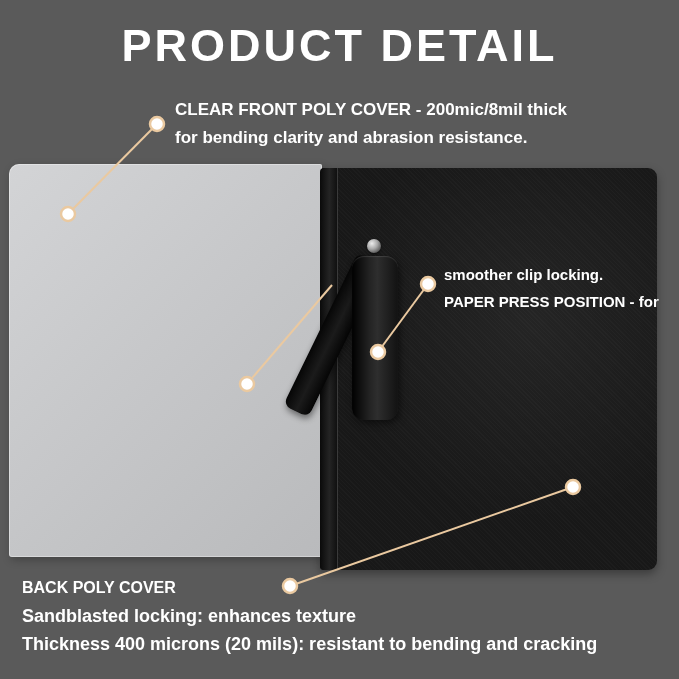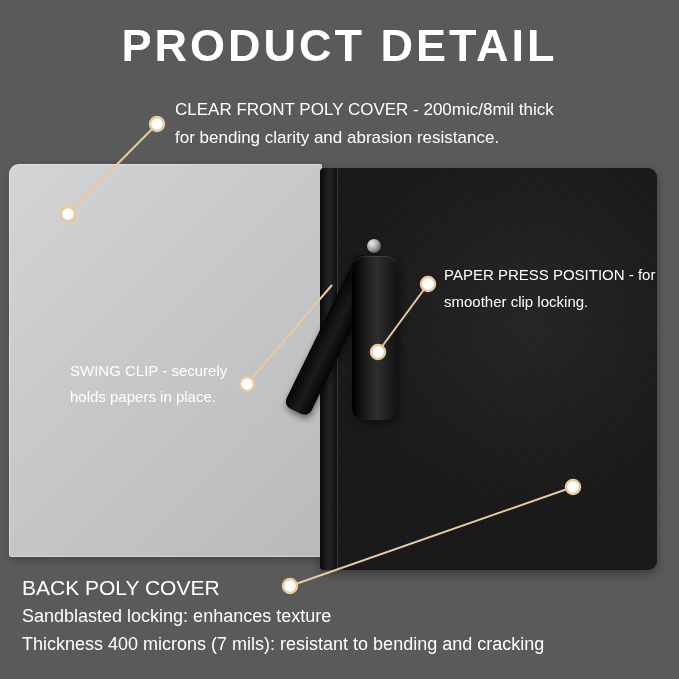--- a/index.html
+++ b/index.html
@@ -67,26 +67,26 @@
     background:radial-gradient(circle at 35% 32%, #ececec, #a8a8a8 42%, #5c5c5c 75%, #2f2f2f);
     box-shadow:0 1px 2px rgba(0,0,0,0.6);
   }
 
   
   .overlay{position:absolute;left:0;top:0;pointer-events:none;}
   .overlay line{stroke:var(--callout-line);stroke-width:2;}
   .overlay circle{fill:var(--dot-fill);stroke:var(--callout-line);stroke-width:2.5;}
 
   
-  .callout{position:absolute;font-weight:400;color:var(--text);white-space:nowrap;}
+  .callout{position:absolute;font-weight:700;color:var(--text);white-space:nowrap;}
   .c1{left:175px;top:96px;font-size:17px;line-height:28px;}
   .c2{left:444px;top:261px;font-size:15px;line-height:27px;}
   .c3{left:70px;top:358px;font-size:15px;line-height:26px;}
   .c4{left:22px;top:574px;font-size:18px;line-height:28px;}
-  .c4 .heading{font-size:21px;}
+  .c4 .heading{font-size:16px;}
 </style>
 </head>
 <body>
 
 <div class="canvas">
 
   <h1 class="title">PRODUCT DETAIL</h1>
 
   <div class="back-cover"></div>
   <div class="front-cover"></div>
@@ -109,28 +109,24 @@
     <circle cx="290" cy="586" r="7"></circle>
     <circle cx="573" cy="487" r="7"></circle>
   </svg>
 
   <div class="callout c1">
     <div>CLEAR FRONT POLY COVER - 200mic/8mil thick</div>
     <div>for bending clarity and abrasion resistance.</div>
   </div>
 
   <div class="callout c2">
+    <div>smoother clip locking.</div>
     <div>PAPER PRESS POSITION - for</div>
-    <div>smoother clip locking.</div>
   </div>
 
-  <div class="callout c3">
-    <div>SWING CLIP - securely</div>
-    <div>holds papers in place.</div>
-  </div>
 
   <div class="callout c4">
     <div class="heading">BACK POLY COVER</div>
     <div>Sandblasted locking: enhances texture</div>
-    <div>Thickness 400 microns (7 mils): resistant to bending and cracking</div>
+    <div>Thickness 400 microns (20 mils): resistant to bending and cracking</div>
   </div>
 
 </div>
 
 </body></html>

